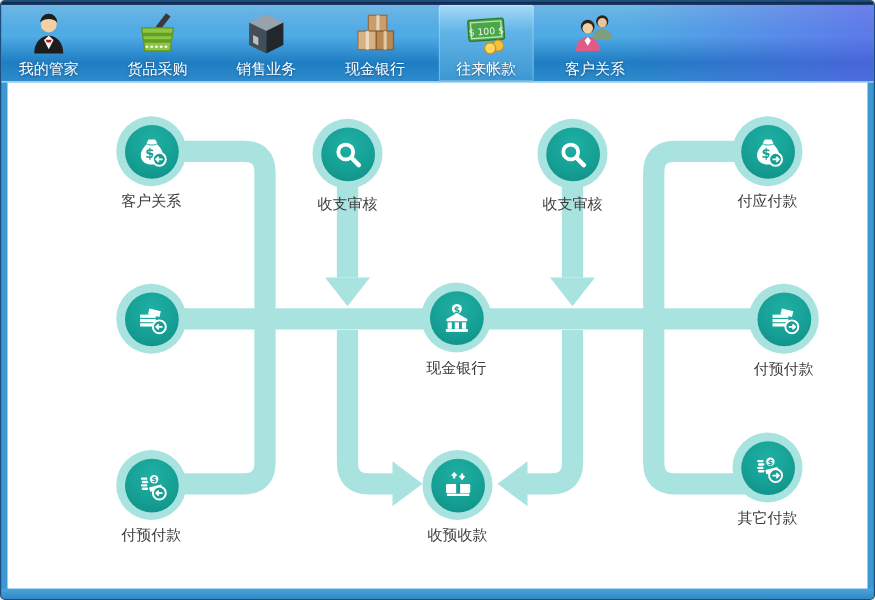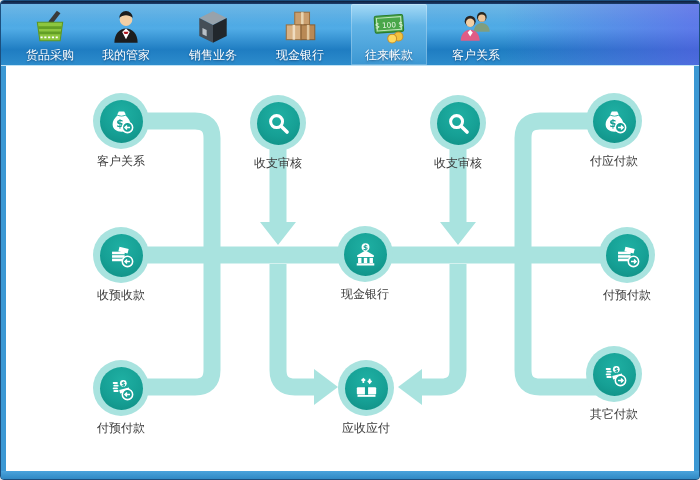--- a/index.html
+++ b/index.html
@@ -36,40 +36,40 @@
 </head>
 <body>
 
 <div class="window">
   <div class="top-strip"></div>
 
   <div class="toolbar">
     <div class="sheen"></div>
     <div class="tabs">
 
-      <div class="tab" style="margin-left:11px">
-        <svg class="ticon" viewBox="0 0 36 36">
-          <path d="M24.5 2.5l3.4 2.4-8 10.4-3.4-2.4z" fill="#3a3a3a"></path>
-          <path d="M6 13.5h24L27.6 31H8.4z" fill="#8dc63f" stroke="#5d9622" stroke-width="1"></path>
-          <path d="M6.8 18.5h22.4M7.4 23.5h21.2" stroke="#639f26" stroke-width="2.6"></path>
-          <path d="M9 27.8h18" stroke="#fefefe" stroke-width="1.6" stroke-dasharray="2 1.6"></path>
-        </svg>
-        <div class="tlabel">货品采购</div>
-      </div>
-
       <div class="tab" style="margin-left:0">
         <svg class="ticon" viewBox="0 0 36 36">
           <path d="M11.5 10.5a6.5 6.5 0 0 1 13 0c0-1-1-6.5-6.5-6.5s-6.5 5.5-6.5 6.5z" fill="#1d1d1d"></path>
           <circle cx="18" cy="11" r="6" fill="#f3cfa4"></circle>
           <path d="M11.6 9.2a6 6 0 0 1 12.8 0c-1.8-1.6-4-2.4-6.4-2.4s-4.6.8-6.4 2.4z" fill="#1d1d1d"></path>
           <path d="M7 33c0-8.5 5-13.5 11-13.5S29 24.5 29 33z" fill="#1d1d1d"></path>
           <path d="M18 19.5l-3.6 3.2 3.6 7 3.6-7z" fill="#ffffff"></path>
           <path d="M15.6 22.6h4.8l-1 2h-2.8z" fill="#b01822"></path>
         </svg>
         <div class="tlabel">我的管家</div>
+      </div>
+
+      <div class="tab" style="margin-left:11px">
+        <svg class="ticon" viewBox="0 0 36 36">
+          <path d="M24.5 2.5l3.4 2.4-8 10.4-3.4-2.4z" fill="#3a3a3a"></path>
+          <path d="M6 13.5h24L27.6 31H8.4z" fill="#8dc63f" stroke="#5d9622" stroke-width="1"></path>
+          <path d="M6.8 18.5h22.4M7.4 23.5h21.2" stroke="#639f26" stroke-width="2.6"></path>
+          <path d="M9 27.8h18" stroke="#fefefe" stroke-width="1.6" stroke-dasharray="2 1.6"></path>
+        </svg>
+        <div class="tlabel">货品采购</div>
       </div>
 
       <div class="tab" style="margin-left:11px">
         <svg class="ticon" viewBox="0 0 36 36">
           <polygon points="18,3 31,9.5 18,16 5,9.5" fill="#97a2ab"></polygon>
           <polygon points="5,9.5 18,16 18,33 5,26.5" fill="#454e57"></polygon>
           <polygon points="31,9.5 18,16 18,33 31,26.5" fill="#22272c"></polygon>
           <rect x="8" y="15" width="4" height="6" fill="#cdd4d9" transform="skewY(26)" opacity="0.85"></rect>
           <rect x="22.5" y="3.2" width="4" height="6" fill="#b8c0c6" transform="skewY(-26)" opacity="0.85"></rect>
         </svg>
@@ -203,21 +203,20 @@
         <svg viewBox="0 0 24 24">
           <path d="M10.2 4.2l8.2 2-1 4.1-8.2-2z" fill="#fff"></path>
           <rect x="3.6" y="8.6" width="11.2" height="2.3" fill="#fff"></rect>
           <rect x="3.6" y="11.7" width="11.2" height="2.3" fill="#fff"></rect>
           <rect x="3.6" y="14.8" width="11.2" height="2.3" fill="#fff"></rect>
           <circle cx="17.3" cy="17.3" r="4.6" fill="#16a095" stroke="#fff" stroke-width="1.4"></circle>
           <path d="M19.6 17.3h-4.4m1.7-1.8l-1.8 1.8 1.8 1.8" stroke="#fff" stroke-width="1.3" fill="none"></path>
         </svg>
       </div>
         </div>
-      <div class="nlabel">收预收款</div>
     </div>
 
     <div class="node" style="left:364px;top:225px">
       <div class="ring">
           <div class="core">
         <svg viewBox="0 0 24 24">
           <circle cx="12" cy="5.4" r="3.5" fill="#fff"></circle>
           <text x="12" y="8" font-size="6.5" font-weight="bold" fill="#16a095" text-anchor="middle">$</text>
           <path d="M4.6 12.6L12 8.4l7.4 4.2v1.6H4.6z" fill="#fff"></path>
           <rect x="5.4" y="15" width="3" height="4.6" fill="#fff"></rect>
@@ -271,21 +270,21 @@
         <svg viewBox="0 0 24 24">
           <path d="M9.2 7V3.4M7.6 5l1.6-1.6L10.8 5" stroke="#fff" stroke-width="1.5" fill="none"></path>
           <path d="M14.8 3.4V7m1.6-1.9L14.8 7l-1.6-1.9" stroke="#fff" stroke-width="1.5" fill="none"></path>
           <rect x="3.4" y="10.8" width="8.2" height="6.6" rx="1" fill="#fff"></rect>
           <rect x="12.4" y="10.8" width="8.2" height="6.6" rx="1" fill="#fff"></rect>
           <rect x="10.6" y="10.2" width="2.8" height="7.8" fill="#16a095"></rect>
           <path d="M4 18.6h16" stroke="#fff" stroke-width="1.6"></path>
         </svg>
       </div>
         </div>
-      <div class="nlabel">应收应付</div>
+      <div class="nlabel">收预收款</div>
     </div>
 
     <div class="node" style="left:613px;top:345px">
       <div class="ring">
           <div class="core">
         <svg viewBox="0 0 24 24">
           <rect x="4.2" y="6.2" width="4.6" height="1.7" rx="0.8" fill="#fff"></rect>
           <rect x="4.8" y="8.6" width="4.6" height="1.7" rx="0.8" fill="#fff"></rect>
           <rect x="4.2" y="11" width="4.6" height="1.7" rx="0.8" fill="#fff"></rect>
           <rect x="4.8" y="13.4" width="4.6" height="1.7" rx="0.8" fill="#fff"></rect>

